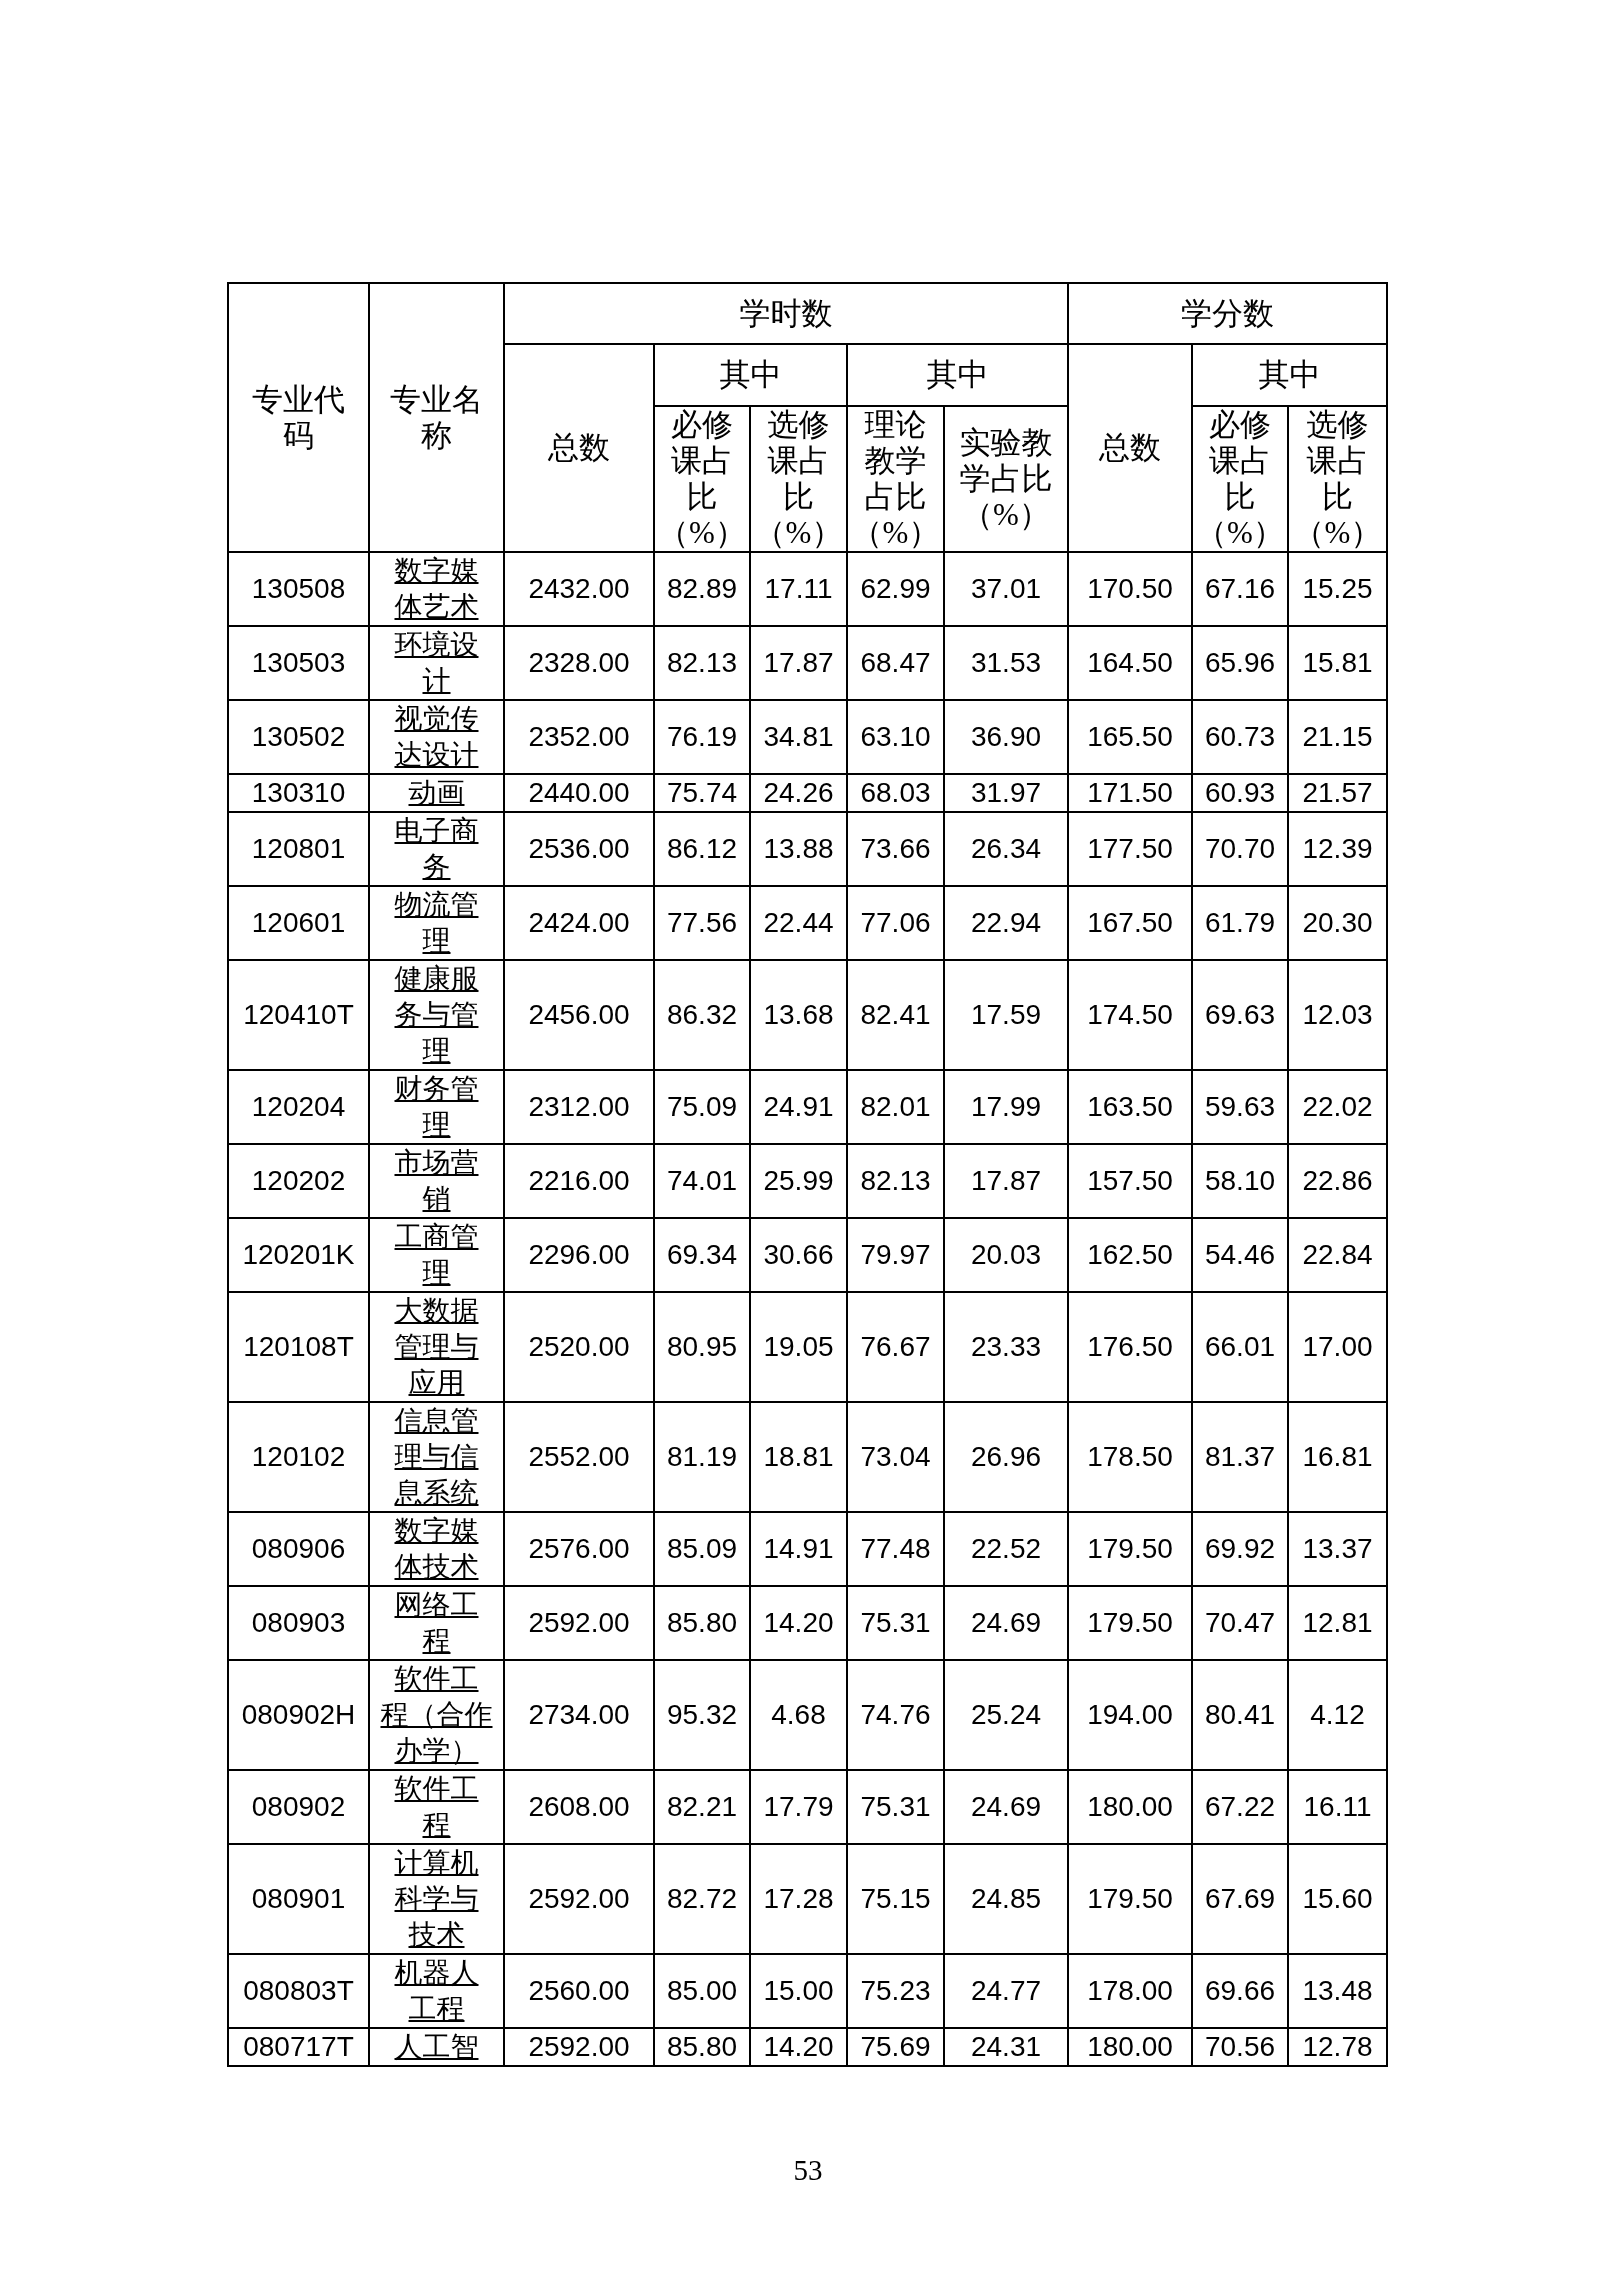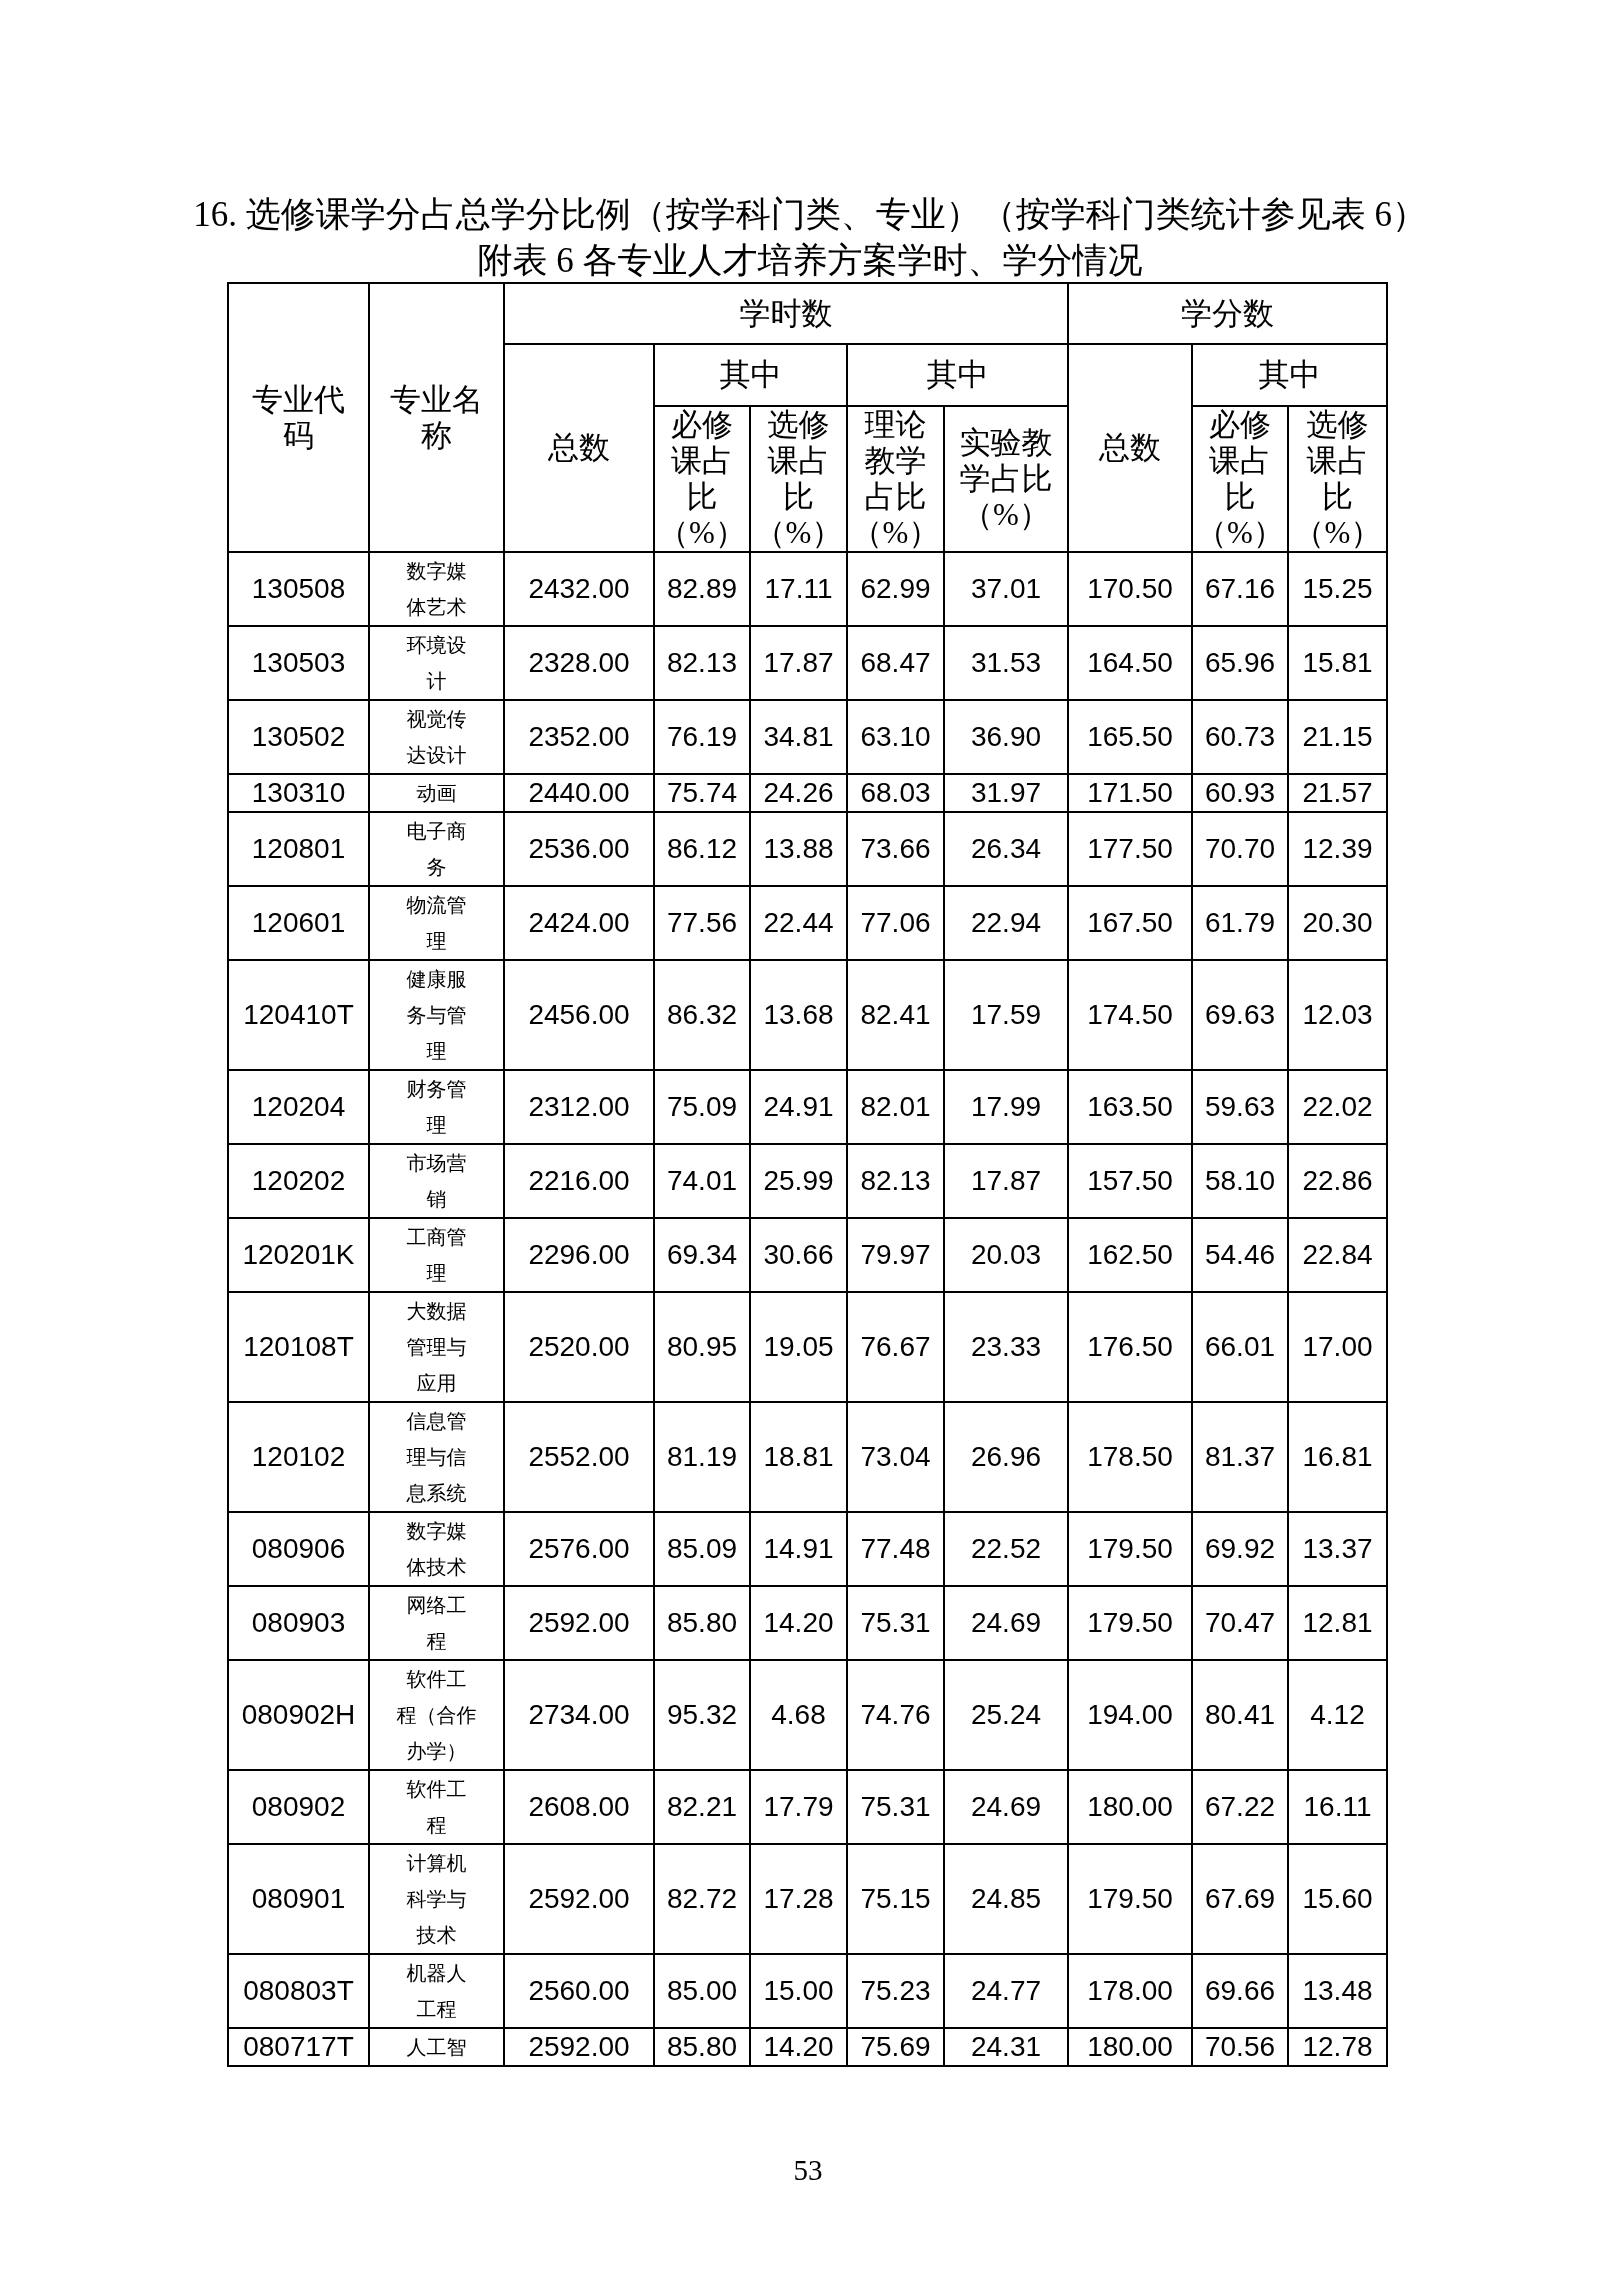--- a/index.html
+++ b/index.html
@@ -41,39 +41,35 @@
     overflow: hidden;
   }
   thead td { line-height: 35px; margin-left: 48px; }
   tr.h-row-1 { height: 61px; }
   tr.h-row-2 { height: 62px; }
   tr.h-row-3 { height: 140px; }
   td.code, td.num {
     font-family: "Liberation Sans", "DejaVu Sans", sans-serif;
     font-size: 28px;
   }
-  td.name { font-size: 20px; }
+  td.name { font-size: 28px; text-decoration: underline; }
 
   .pageno {
     position: absolute;
     top: 2154px; left: 0; right: 4px;
     text-align: center;
     font-size: 29px;
     line-height: 33px;
   }
 </style>
 </head>
 <body>
 
 <div class="page">
 
-  <div class="titles">
-    <div>16. 选修课学分占总学分比例（按学科门类、专业）（按学科门类统计参见表 6）</div>
-    <div>附表 6 各专业人才培养方案学时、学分情况</div>
-  </div>
 
   <table class="majors">
     <colgroup>
       <col style="width:141px">
         <col style="width:135px">
         <col style="width:150px">
       <col style="width:96px">
         <col style="width:97px">
         <col style="width:97px">
       <col style="width:124px">

